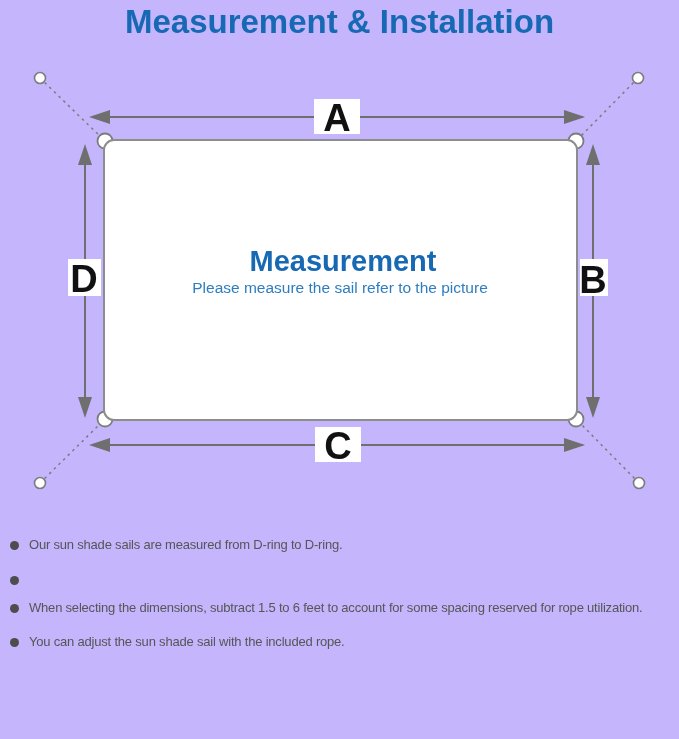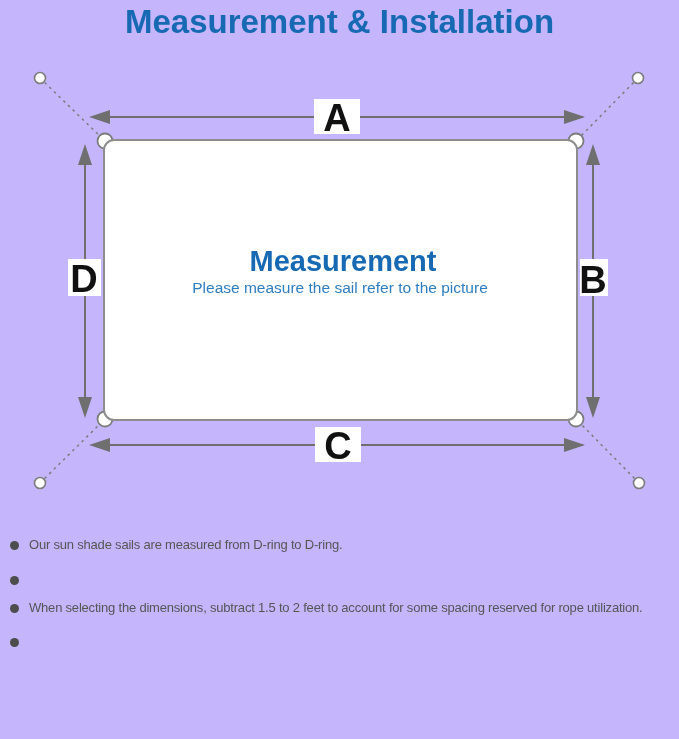--- a/index.html
+++ b/index.html
@@ -125,20 +125,21 @@
   <div class="bullets">
     <div class="bullet">
       <span class="dot"></span>
       <span class="bullet-text">Our sun shade sails are measured from D-ring to D-ring.</span>
     </div>
     <div class="bullet">
       <span class="dot"></span>
     </div>
     <div class="bullet">
       <span class="dot"></span>
-      <span class="bullet-text">When selecting the dimensions, subtract 1.5 to 2 feet to account for some spacing reserved for rope utilization.</span>
+      <span class="bullet-text">When selecting the dimensions, subtract 1.5 to 6 feet to account for some spacing reserved for rope utilization.</span>
     </div>
     <div class="bullet">
       <span class="dot"></span>
+      <span class="bullet-text">You can adjust the sun shade sail with the included rope.</span>
     </div>
   </div>
 
 </div>
 
 </body></html>

